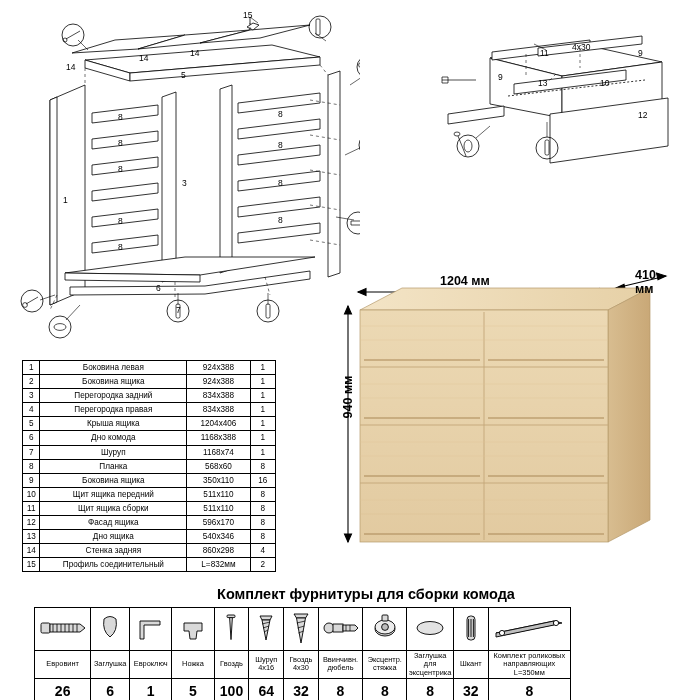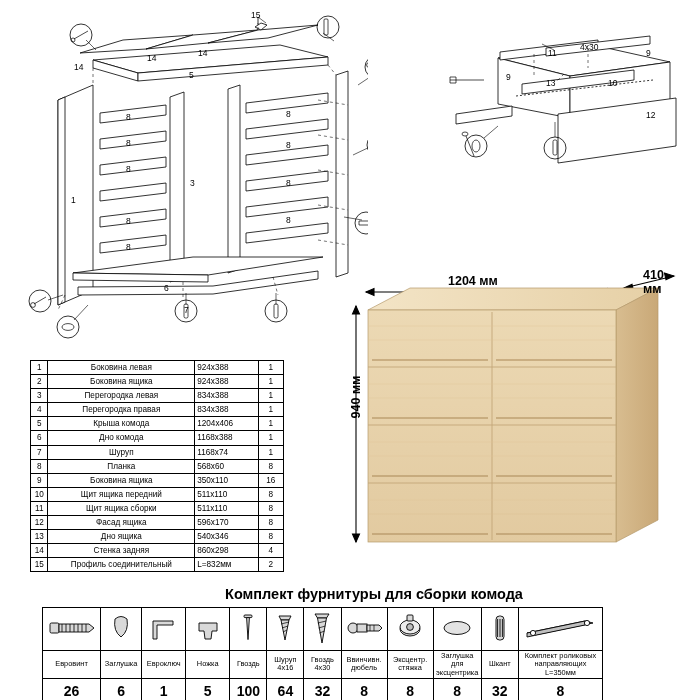--- a/index.html
+++ b/index.html
@@ -4,42 +4,42 @@
 <style>
   html,body{margin:0;padding:0;}
   body{
     width:700px;height:700px;
     background:#ffffff;
     font-family:"Liberation Sans", sans-serif;
     color:#000;
     position:relative;
     overflow:hidden;
   }
-  .sheet{position:absolute;left:8px;top:0;width:571px;height:700px;padding-left:24px;}
+  .sheet{position:absolute;left:0;top:0;width:571px;height:700px;}
 
   
   .svgbox{position:absolute;}
 
   
   .parts-table{
     position:absolute;left:22px;top:360px;width:254px;
     border-collapse:collapse;
     font-size:8.2px;
   }
   .parts-table td{
     border:1px solid #000;
     padding:0 2px;
     height:13.1px;
     line-height:13.1px;
     white-space:nowrap;
     overflow:hidden;
   }
   .parts-table td.num{width:13px;text-align:center;}
   .parts-table td.name{width:148px;text-align:center;}
-  .parts-table td.size{width:62px;text-align:left;}
+  .parts-table td.size{width:62px;text-align:center;}
   .parts-table td.qty{width:22px;text-align:center;}
 
   
   .dim-label{position:absolute;font-weight:bold;font-size:12.5px;}
   .dim-vert{position:absolute;font-weight:bold;font-size:12.5px;
     transform-origin:50% 50%;}
 
   
   .hw-title{
     position:absolute;left:0;top:586px;width:700px;text-align:center;
@@ -246,33 +246,33 @@
         <td class="qty">1</td>
       </tr>
       <tr>
         <td class="num">2</td>
         <td class="name">Боковина ящика</td>
         <td class="size">924х388</td>
         <td class="qty">1</td>
       </tr>
       <tr>
         <td class="num">3</td>
-        <td class="name">Перегородка левая</td>
+        <td class="name">Перегородка задний</td>
         <td class="size">834х388</td>
         <td class="qty">1</td>
       </tr>
       <tr>
         <td class="num">4</td>
         <td class="name">Перегородка правая</td>
         <td class="size">834х388</td>
         <td class="qty">1</td>
       </tr>
       <tr>
         <td class="num">5</td>
-        <td class="name">Крыша комода</td>
+        <td class="name">Крыша ящика</td>
         <td class="size">1204х406</td>
         <td class="qty">1</td>
       </tr>
       <tr>
         <td class="num">6</td>
         <td class="name">Дно комода</td>
         <td class="size">1168х388</td>
         <td class="qty">1</td>
       </tr>
       <tr>

